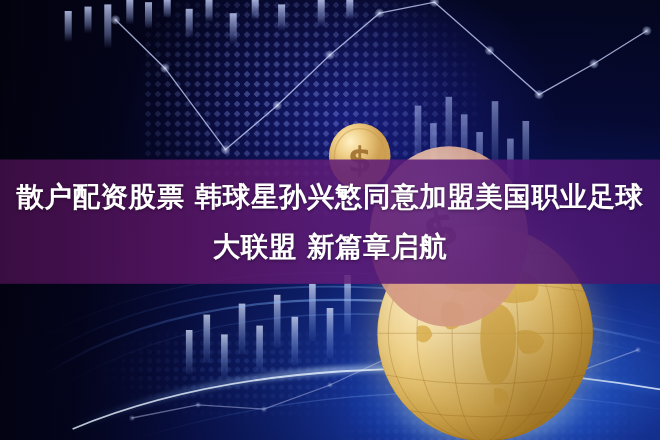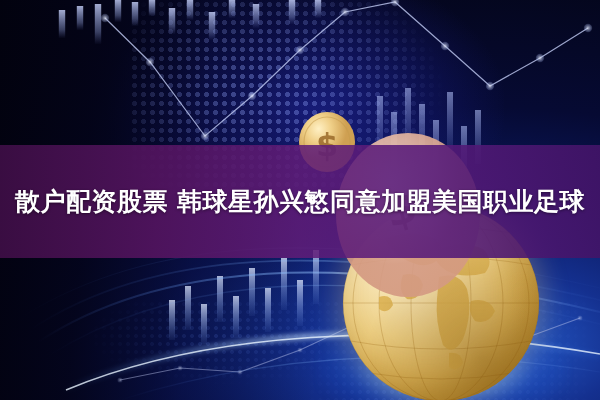--- a/index.html
+++ b/index.html
@@ -321,15 +321,16 @@
     <g>
       <ellipse cx="327" cy="142" rx="28" ry="30" fill="url(#coinA)"></ellipse>
       <ellipse cx="327" cy="142" rx="23" ry="25" fill="none" stroke="#c59a4c" stroke-width="1.2" opacity=".55"></ellipse>
       <text x="316" y="156" font-family="DejaVu Sans, sans-serif" font-size="32" font-weight="bold" fill="#9a6a2a" opacity=".85">$</text>
     </g>
   </svg>
 
   <div class="banner"></div>
   <div class="headline">
     <div class="hl-line1">散户配资股票 韩球星孙兴慜同意加盟美国职业足球</div>
+    <div class="hl-line2">大联盟 新篇章启航</div>
   </div>
 
 </div>
 
 </body></html>

